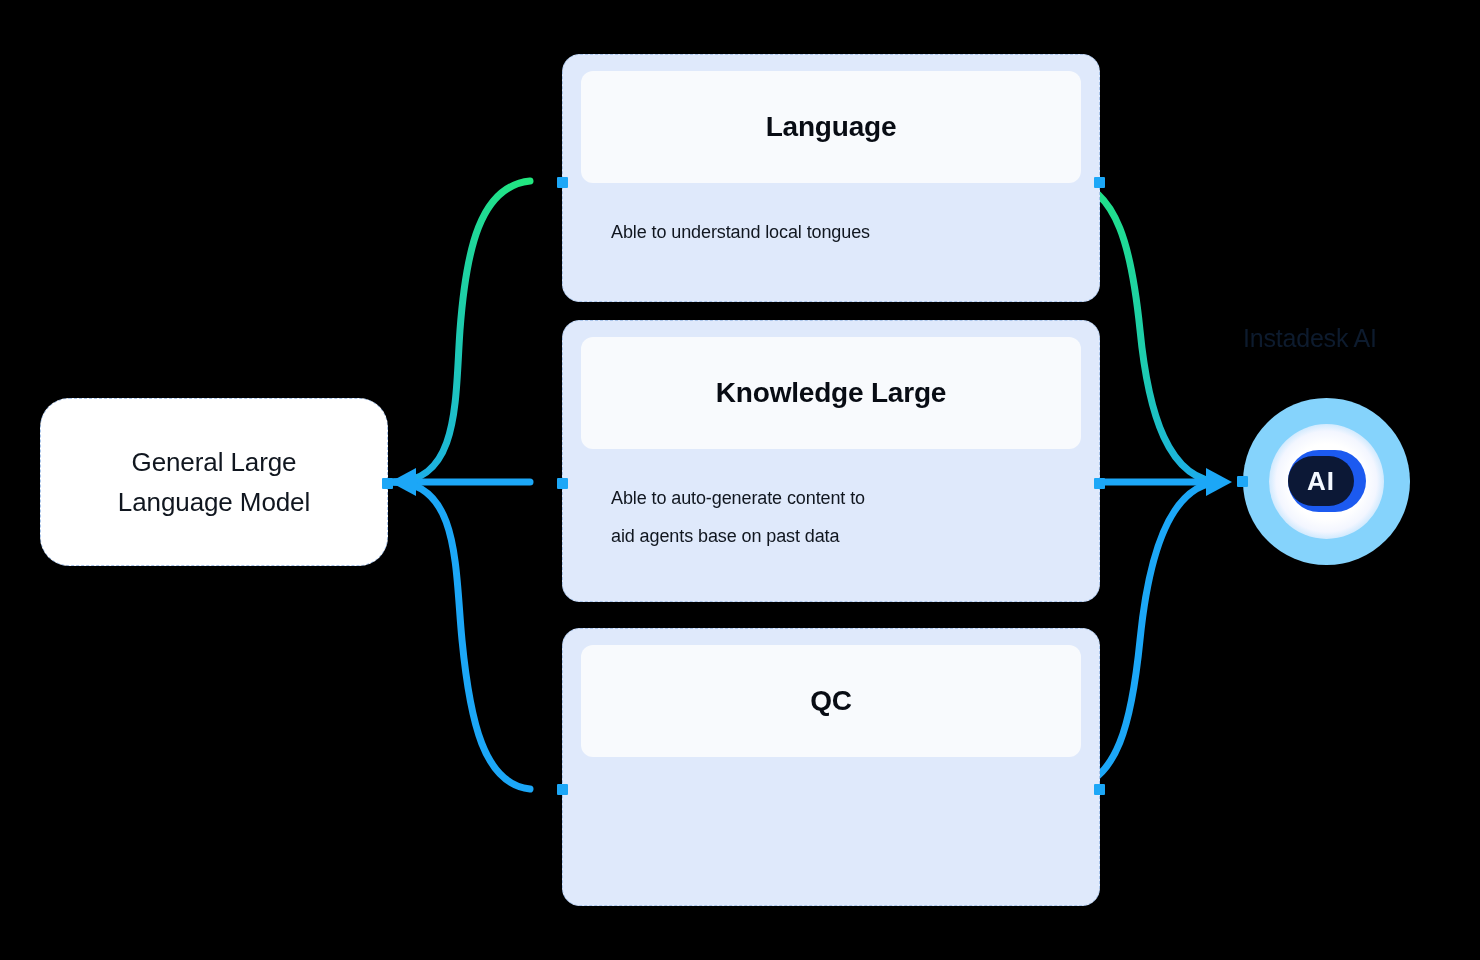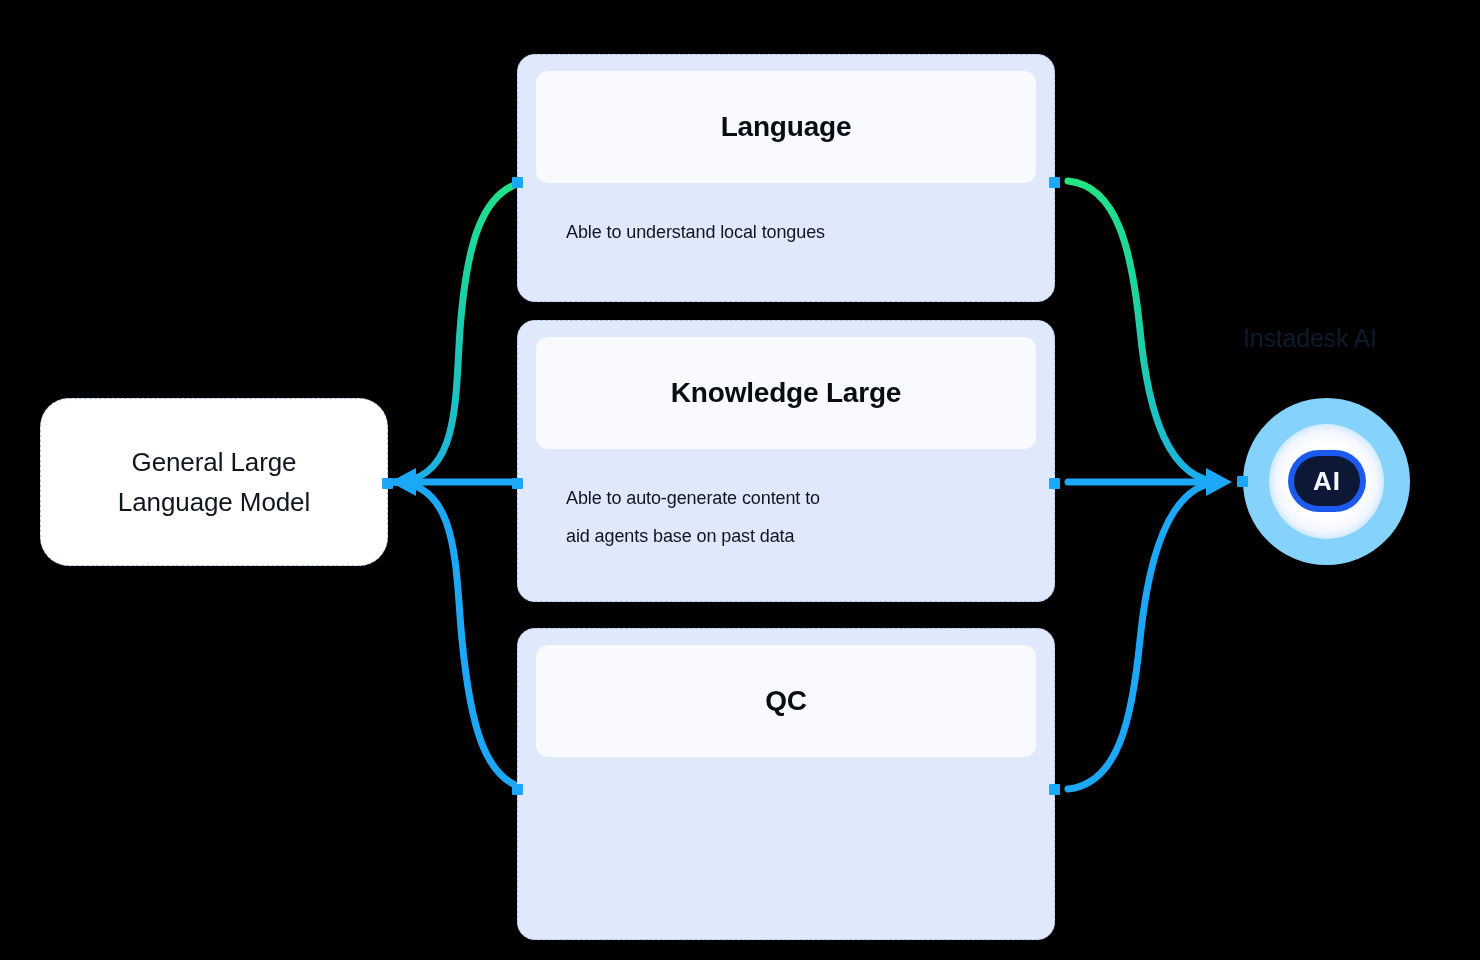--- a/index.html
+++ b/index.html
@@ -37,30 +37,30 @@
     line-height:40px;
     color:#10161F;
     text-align:center;
     letter-spacing:-0.1px;
     white-space:pre-line;
   }
 
   
   .card {
     position:absolute;
-    left:517px;
+    left:562px;
     width:538px;
     background:#DFE9FB;
     border:1px dashed #A8C4EA;
     border-radius:18px;
     padding:16px 18px 0 18px;
   }
   #card-0 { top:54px;  height:248px; }
   #card-1 { top:320px; height:282px; }
-  #card-2 { top:628px; height:312px; }
+  #card-2 { top:628px; height:278px; }
 
   .card-title-box {
     width:100%;
     height:112px;
     background:#F8FAFD;
     border-radius:12px;
     display:flex; align-items:center; justify-content:center;
   }
   .card-title {
     font-size:28px;
@@ -105,21 +105,21 @@
     border-radius:50%;
     background:radial-gradient(circle at 50% 50%,
        #ffffff 0%, #ffffff 46%, #f3f6ff 62%, rgba(190,224,252,0.55) 82%, rgba(133,211,252,0) 100%);
   }
   .ai-badge {
     position:absolute;
     left:45px; top:52px;
     width:78px; height:62px;
     border-radius:31px;
     background:#1C5AF0;
-    display:flex; align-items:center; justify-content:center;
+    display:flex; align-items:center; 
   }
   .ai-badge-inner {
     width:66px; height:50px;
     border-radius:25px;
     background:#0C1836;
     display:flex; align-items:center; justify-content:center;
   }
   .ai-text {
     font-size:26px;
     font-weight:bold;

